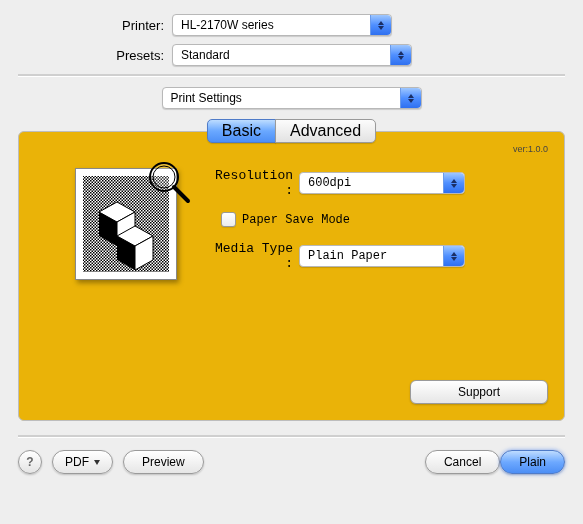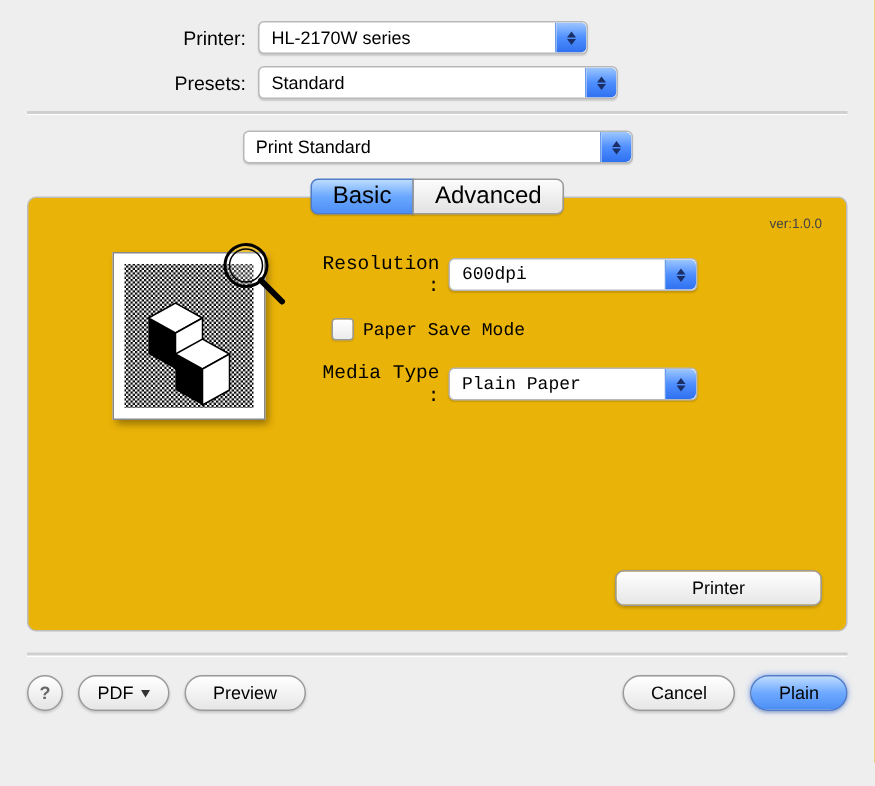--- a/index.html
+++ b/index.html
@@ -188,21 +188,21 @@
     background: linear-gradient(to bottom,#bedcff,#6da9ff 50%,#4c8ef5);
     border-color:#4f7bc8;
     box-shadow: 0 0 4px rgba(60,120,240,0.6), 0 1px 2px rgba(0,0,0,0.2);
   }
 
   .footer {
     display:flex; align-items:center;
     margin-top: 12px;
   }
   .footer .left { display:flex; gap:10px; align-items:center; }
-  .footer .right { margin-left:auto; display:flex; gap:10px; }
+  .footer .right { margin-left:auto; display:flex; }
 
   .help-btn {
     width:22px;height:22px;border-radius:50%;
     border:1px solid #9a9a9a;
     background: linear-gradient(to bottom,#ffffff,#e4e4e4);
     display:flex;align-items:center;justify-content:center;
     color:#666;font-weight:bold;
     box-shadow:0 1px 2px rgba(0,0,0,0.2);
   }
   .pdf-tri {
@@ -235,21 +235,21 @@
         <span class="tri-up"></span>
           <span class="tri-down"></span>
       </span>
     </div>
   </div>
 
   <div class="hr"></div>
 
   <div class="settings-row">
     <div class="aqua-select" style="width:260px">
-      <span class="sel-text">Print Standard</span>
+      <span class="sel-text">Print Settings</span>
       <span class="arrow-cap">
         <span class="tri-up"></span>
           <span class="tri-down"></span>
       </span>
     </div>
   </div>
 
   <div class="tab-bar">
     <div class="tab left active">
         <span>Basic</span>
@@ -317,21 +317,21 @@
               <span class="tri-up"></span>
                 <span class="tri-down"></span>
             </span>
           </div>
         </div>
       </div>
     </div>
 
     <div class="support-row">
       <div class="aqua-button" style="border-radius:6px;width:100px">
-        <span>Printer</span>
+        <span>Support</span>
       </div>
     </div>
   </div>
 
   <div class="hr" style="margin-top:14px"></div>
 
   <div class="footer">
     <div class="left">
       <div class="help-btn">
         <span>?</span>

